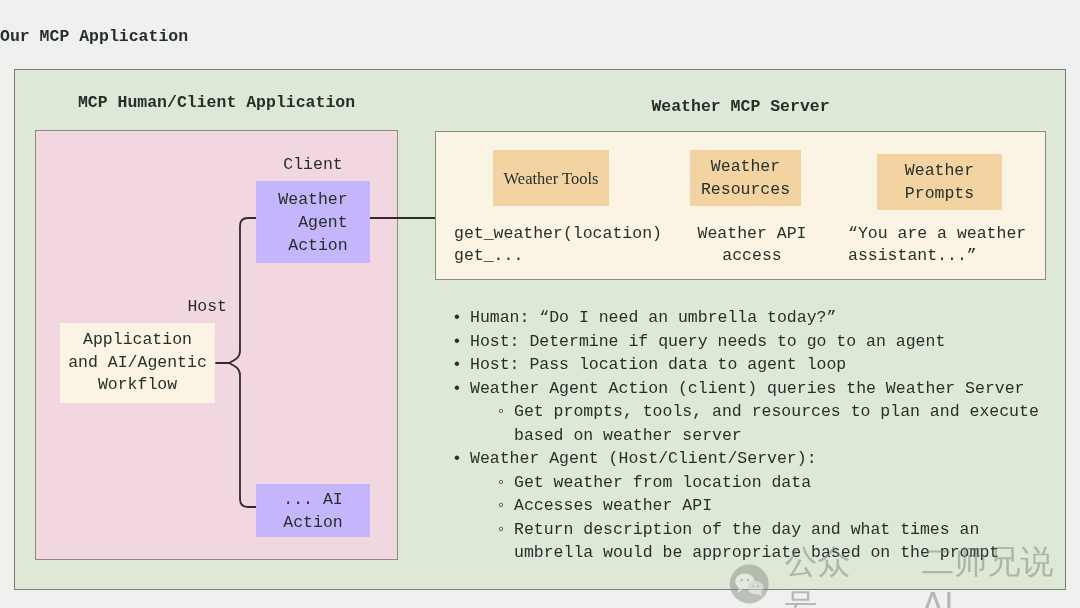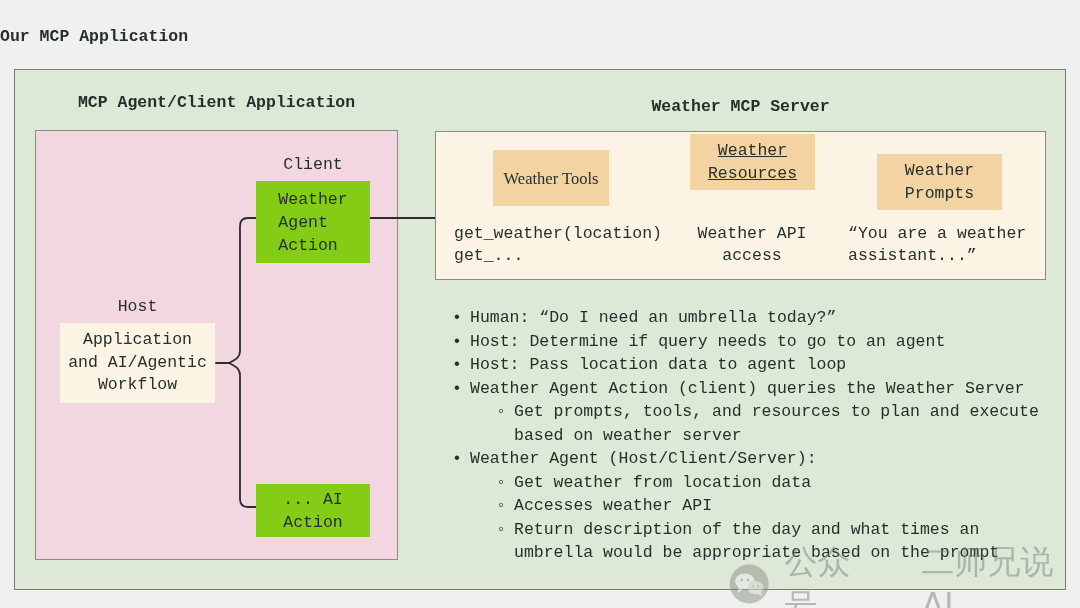--- a/index.html
+++ b/index.html
@@ -13,29 +13,29 @@
   .center{text-align:center;}
   .pre{white-space:pre-line;}
   .page-title{left:0;top:26px;width:1080px;text-align:left;font-weight:bold;}
   .outer-box{left:14px;top:69px;width:1052px;height:521px;background:#dde8d6;border:1.5px solid #7c7c78;box-sizing:border-box;}
   .section-title{font-weight:bold;}
   .host-title{left:35px;top:92px;width:363px;}
   .server-title{left:435px;top:96px;width:611px;}
   .pink-box{left:35px;top:130px;width:363px;height:430px;background:#f2d6e0;border:1.5px solid #8b8b86;box-sizing:border-box;}
   .server-box{left:435px;top:131px;width:611px;height:149px;background:#fbf3e3;border:1.5px solid #8b8b86;box-sizing:border-box;}
   .connectors{left:0;top:0;width:1080px;height:608px;pointer-events:none;}
-  .blue-box{background:#84cc16;display:flex;align-items:center;justify-content:center;text-align:left;line-height:23px;}
+  .blue-box{background:#c4b5fd;display:flex;align-items:center;justify-content:center;text-align:right;line-height:23px;}
   .blue-box-agent{left:256px;top:181px;width:114px;height:82px;}
   .blue-box-ai{left:256px;top:484px;width:114px;height:53px;}
   .cream-box{left:60px;top:323px;width:155px;height:80px;background:#fbf3e3;display:flex;align-items:center;justify-content:center;text-align:center;line-height:22.5px;}
   .client-label{left:256px;top:154px;width:114px;text-align:center;}
-  .host-label{left:60px;top:296px;width:155px;text-align:center;}
+  .host-label{left:72px;top:296px;width:155px;text-align:right;}
   .card{background:#f3d3a2;display:flex;align-items:center;justify-content:center;text-align:center;line-height:23px;}
   .card-tools{left:493px;top:150px;width:116px;height:56px;font-family:Liberation Serif, serif;}
-  .card-resources{left:690px;top:134px;width:125px;height:56px;text-decoration:underline;}
+  .card-resources{left:690px;top:150px;width:111px;height:56px;}
   .card-prompts{left:877px;top:154px;width:125px;height:56px;}
   .desc{top:223px;line-height:21.5px;}
   .desc-tools{left:454px;}
   .desc-resources{left:652px;width:200px;text-align:center;}
   .desc-prompts{left:848px;}
   .notes{left:452px;top:306px;width:588px;line-height:23.5px;}
   .note-item{display:flex;}
   .note-item.level2{margin-left:44px;}
   .note-item .bullet{flex:none;width:18px;}
   .note-item .note-text{flex:1;}
@@ -47,21 +47,21 @@
 </style>
 </head>
 <body>
 
 <div class="canvas">
 
   <div class="abs page-title">Our MCP Application</div>
 
   <div class="abs outer-box"></div>
 
-  <div class="abs section-title host-title center">MCP Agent/Client Application</div>
+  <div class="abs section-title host-title center">MCP Human/Client Application</div>
   <div class="abs section-title server-title center">Weather MCP Server</div>
 
   <div class="abs pink-box"></div>
 
   <svg class="abs connectors" width="1080" height="608" viewBox="0 0 1080 608">
     <path d="M 435 218 L 248 218 Q 240 218 240 226 L 240 351 C 240 358 234 360.5 229 363 C 234 365.5 240 368 240 375 L 240 499 Q 240 507 248 507 L 257 507" fill="none" stroke="#2d2d2d" stroke-width="1.8" stroke-linecap="round"></path>
     <path d="M 216 363 L 229 363" fill="none" stroke="#2d2d2d" stroke-width="1.8" stroke-linecap="round"></path>
   </svg>
 
   <div class="abs client-label">Client</div>

